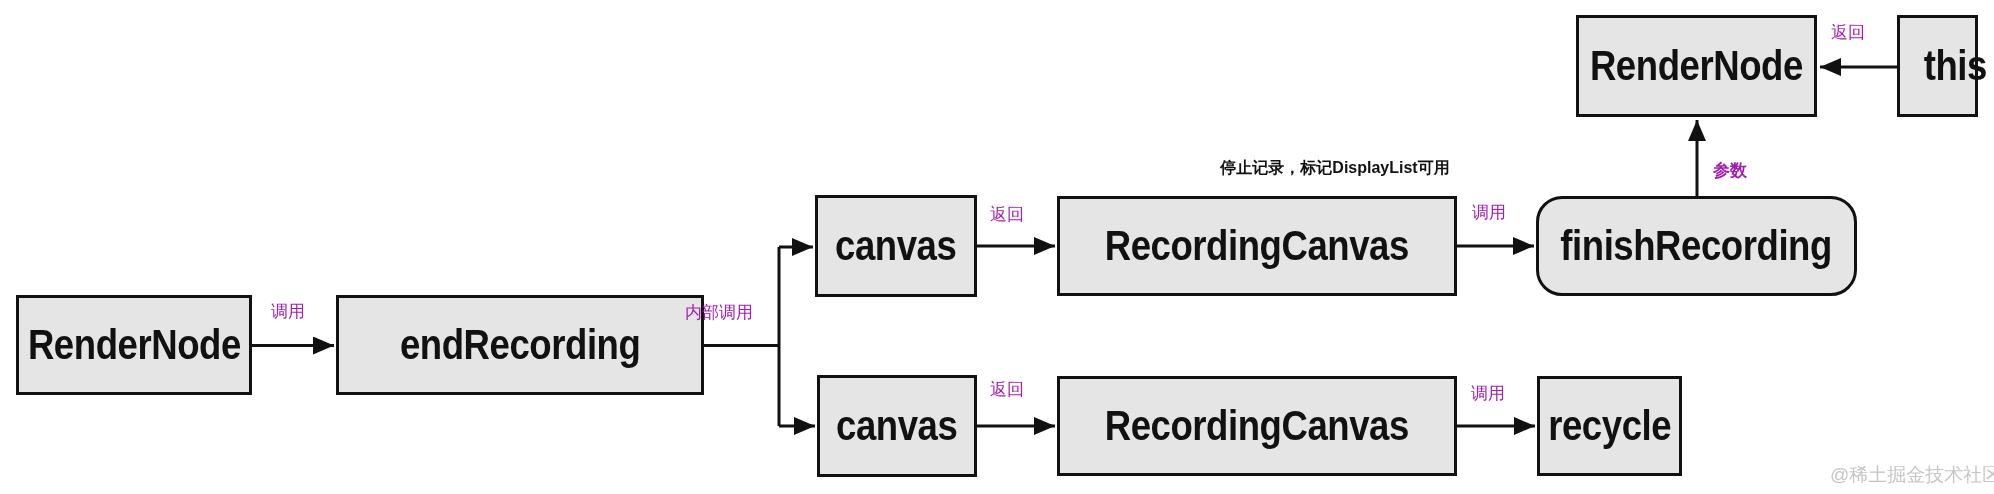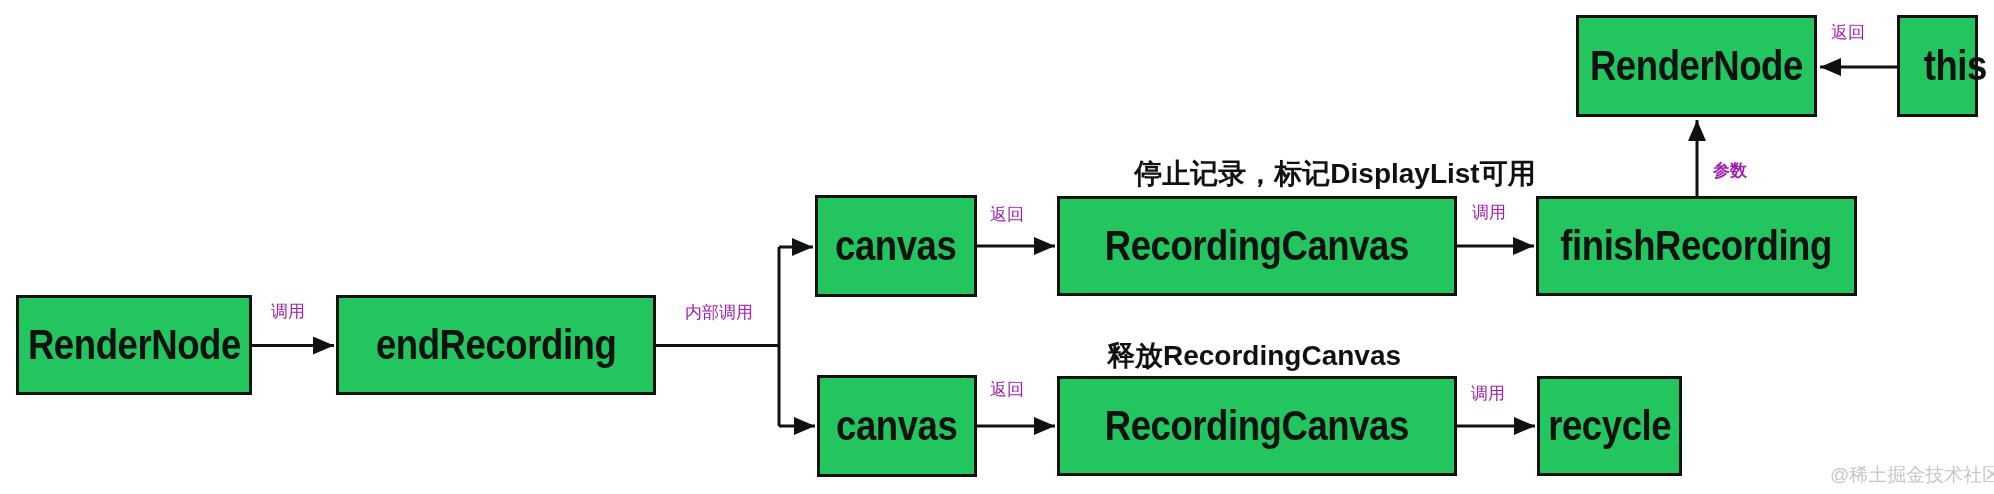--- a/index.html
+++ b/index.html
@@ -8,21 +8,21 @@
     width:1994px;
     height:494px;
     background:#ffffff;
     overflow:hidden;
     font-family:"Liberation Sans","DejaVu Sans",sans-serif;
     color:#111111;
   }
   .edges-svg{position:absolute;left:0;top:0;width:1994px;height:494px;}
   .node{
     position:absolute;
-    background:#22c55e;
+    background:#e5e5e5;
     border:3px solid #111111;
     box-sizing:border-box;
     display:flex;
     align-items:center;
     justify-content:center;
   }
   .node-label{
     font-weight:700;
     font-size:42px;
     line-height:1;
@@ -33,21 +33,21 @@
   }
   .edge-label{
     position:absolute;
     font-size:17px;
     line-height:1;
     white-space:nowrap;
     color:#a21caf;
   }
   .annotation{
     position:absolute;
-    font-size:28px;
+    font-size:16px;
     font-weight:700;
     line-height:1;
     white-space:nowrap;
     transform:translateX(-50%);
     color:#111111;
   }
   .watermark{
     position:absolute;
     font-size:19px;
     line-height:1;
@@ -78,33 +78,33 @@
       <path d="M1897,67 H1820" marker-end="url(#arrow)"></path>
       <path d="M977,426 H1055" marker-end="url(#arrow)"></path>
       <path d="M1457,426 H1535" marker-end="url(#arrow)"></path>
     </g>
   </svg>
 
   <div class="node" style="left:16px;top:295px;width:236px;height:100px;">
     <span class="node-label">RenderNode</span>
   </div>
 
-  <div class="node" style="left:336px;top:295px;width:320px;height:100px;">
+  <div class="node" style="left:336px;top:295px;width:368px;height:100px;">
     <span class="node-label">endRecording</span>
   </div>
 
   <div class="node" style="left:815px;top:195px;width:162px;height:102px;">
     <span class="node-label">canvas</span>
   </div>
 
   <div class="node" style="left:1057px;top:196px;width:400px;height:100px;">
     <span class="node-label">RecordingCanvas</span>
   </div>
 
-  <div class="node" style="left:1536px;top:196px;width:321px;height:100px;">
+  <div class="node" style="left:1536px;top:196px;width:321px;height:100px;border-radius:26px;">
     <span class="node-label">finishRecording</span>
   </div>
 
   <div class="node" style="left:1576px;top:15px;width:241px;height:102px;">
     <span class="node-label">RenderNode</span>
   </div>
 
   <div class="node" style="left:1897px;top:15px;width:81px;height:102px;padding-left:36px;">
     <span class="node-label">this</span>
   </div>
@@ -132,17 +132,16 @@
   <div class="edge-label" style="left:1713px;top:162px;font-weight:bold;">参数</div>
 
   <div class="edge-label" style="left:1831px;top:24px;">返回</div>
 
   <div class="edge-label" style="left:990px;top:381px;">返回</div>
 
   <div class="edge-label" style="left:1471px;top:385px;">调用</div>
 
   <div class="annotation" style="left:1335px;top:160px;">停止记录，标记DisplayList可用</div>
 
-  <div class="annotation" style="left:1254px;top:342px;">释放RecordingCanvas</div>
 
   <div class="watermark" style="left:1830px;top:465px;">@稀土掘金技术社区</div>
 
 </div>
 
 </body></html>

